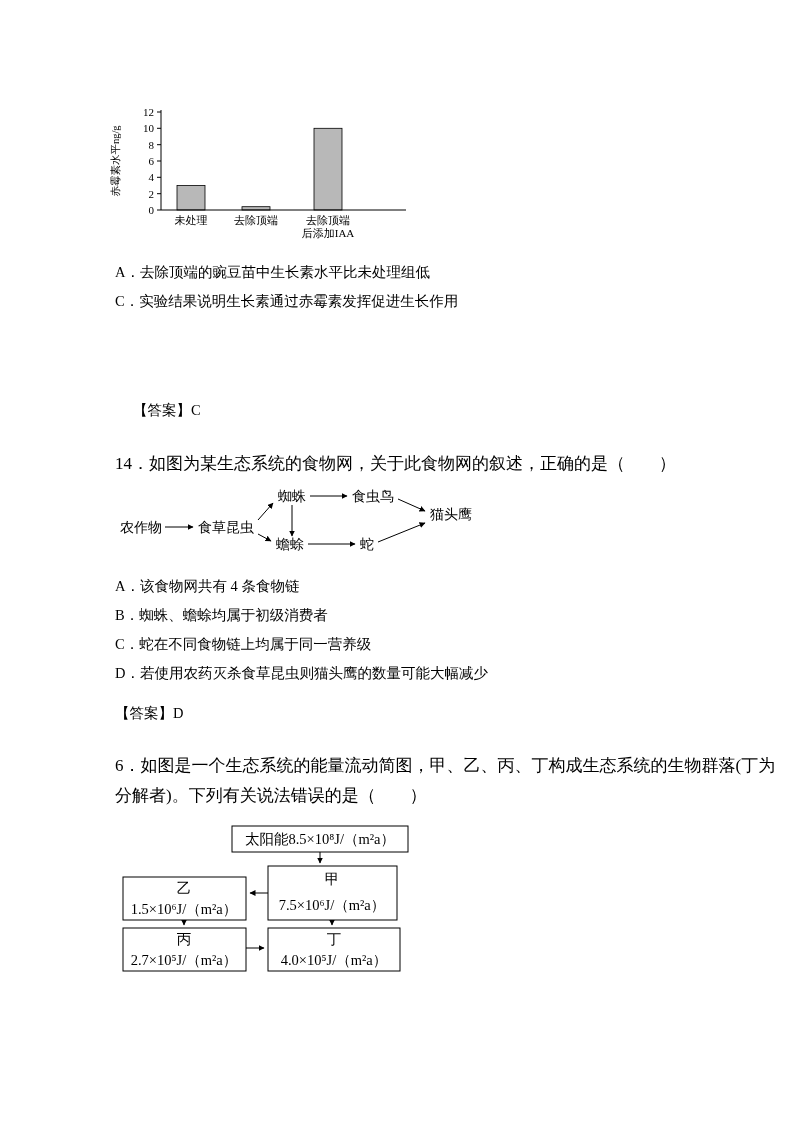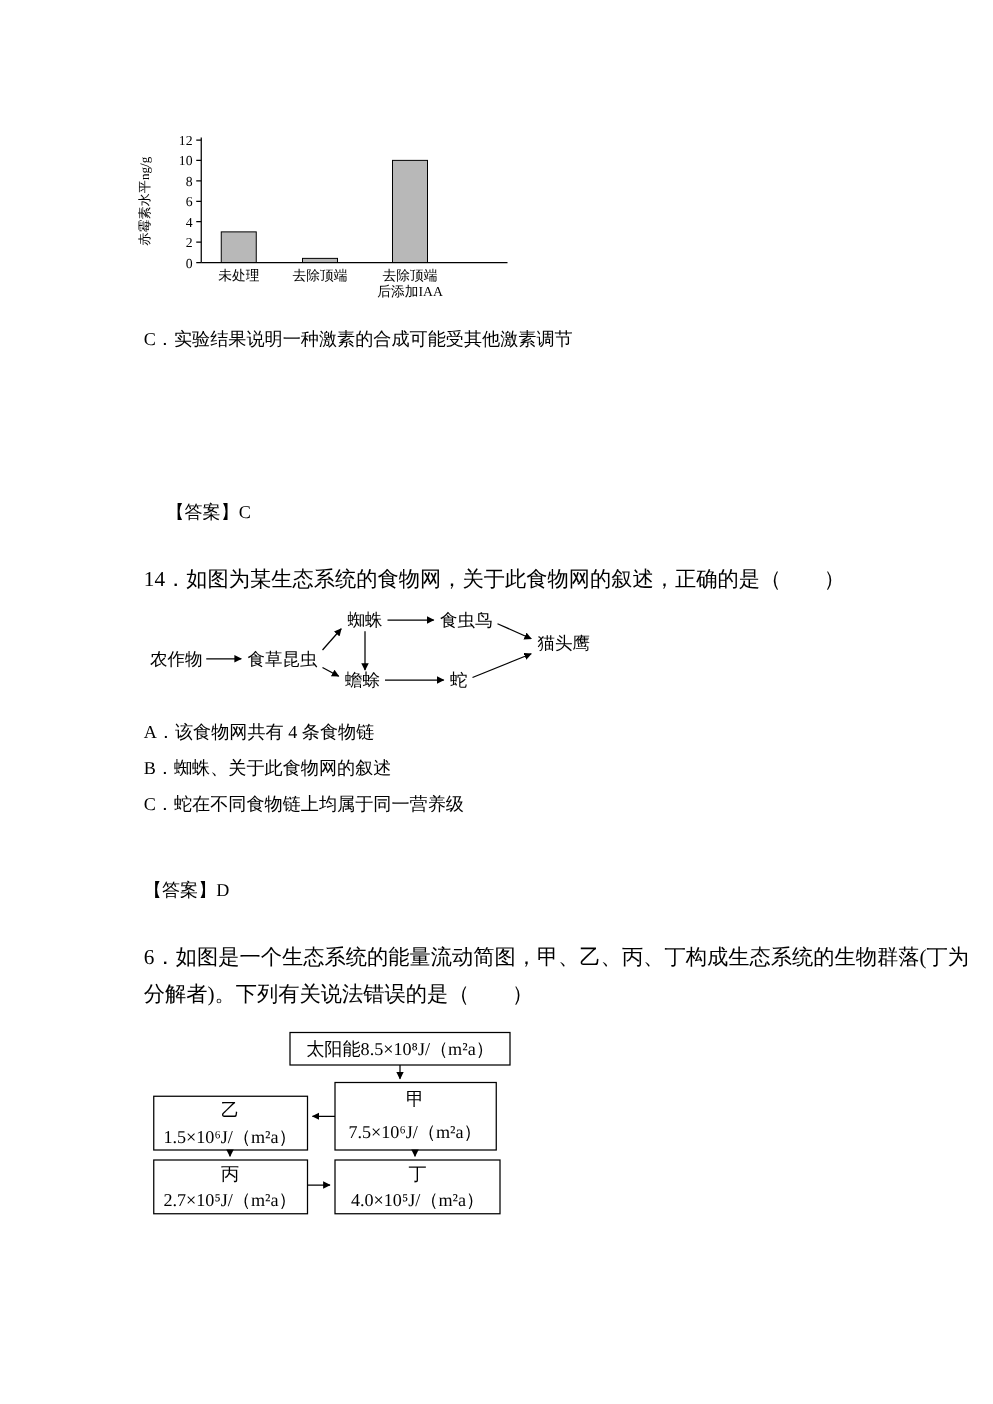--- a/index.html
+++ b/index.html
@@ -54,21 +54,22 @@
     <line class="axis" x1="55" y1="110" x2="300" y2="110"></line>
     <g>
       <text class="cat" x="85" y="124">未处理</text>
       <text class="cat" x="150" y="124">去除顶端</text>
       <text class="cat" x="222" y="124">去除顶端</text>
       <text class="cat" x="222" y="137">后添加IAA</text>
     </g>
   </svg>
 
   <div class="abs" style="left:115px; top:258px;">
-    <div class="txt">C．实验结果说明一种激素的合成可能受其他激素调节</div>
+    <div class="txt">A．去除顶端的豌豆苗中生长素水平比未处理组低</div>
+    <div class="txt">C．实验结果说明生长素通过赤霉素发挥促进生长作用</div>
   </div>
   <div class="abs txt" style="left:133px; top:396px;">【答案】C</div>
 
   <div class="abs stem" style="left:115px; top:449px;">14．如图为某生态系统的食物网，关于此食物网的叙述，正确的是（　　）</div>
 
   <svg class="abs" style="left:112px; top:486px;" width="440" height="90" viewBox="0 0 440 90">
     <defs>
       <marker id="ah1" markerWidth="8" markerHeight="8" refX="5.5" refY="3" orient="auto">
         <path d="M0,0 L6,3 L0,6 z" fill="#000"></path>
       </marker>
@@ -89,22 +90,23 @@
       <line class="arrow" x1="180" y1="19" x2="180" y2="50" marker-end="url(#ah1)"></line>
       <line class="arrow" x1="198" y1="10" x2="235" y2="10" marker-end="url(#ah1)"></line>
       <line class="arrow" x1="196" y1="58" x2="243" y2="58" marker-end="url(#ah1)"></line>
       <line class="arrow" x1="286" y1="13" x2="313" y2="25" marker-end="url(#ah1)"></line>
       <line class="arrow" x1="266" y1="56" x2="313" y2="37" marker-end="url(#ah1)"></line>
     </g>
   </svg>
 
   <div class="abs" style="left:115px; top:572px;">
     <div class="txt">A．该食物网共有 4 条食物链</div>
-    <div class="txt">B．蜘蛛、关于此食物网的叙述</div>
+    <div class="txt">B．蜘蛛、蟾蜍均属于初级消费者</div>
     <div class="txt">C．蛇在不同食物链上均属于同一营养级</div>
+    <div class="txt">D．若使用农药灭杀食草昆虫则猫头鹰的数量可能大幅减少</div>
   </div>
   <div class="abs txt" style="left:115px; top:699px;text-align:center;">【答案】D</div>
 
   <div class="abs" style="left:115px; top:751px;">
     <div class="stem">6．如图是一个生态系统的能量流动简图，甲、乙、丙、丁构成生态系统的生物群落(丁为</div>
     <div class="stem">分解者)。下列有关说法错误的是（　　）</div>
   </div>
 
   <svg class="abs" style="left:115px; top:820px;" width="300" height="160" viewBox="0 0 300 160">
     <defs>

